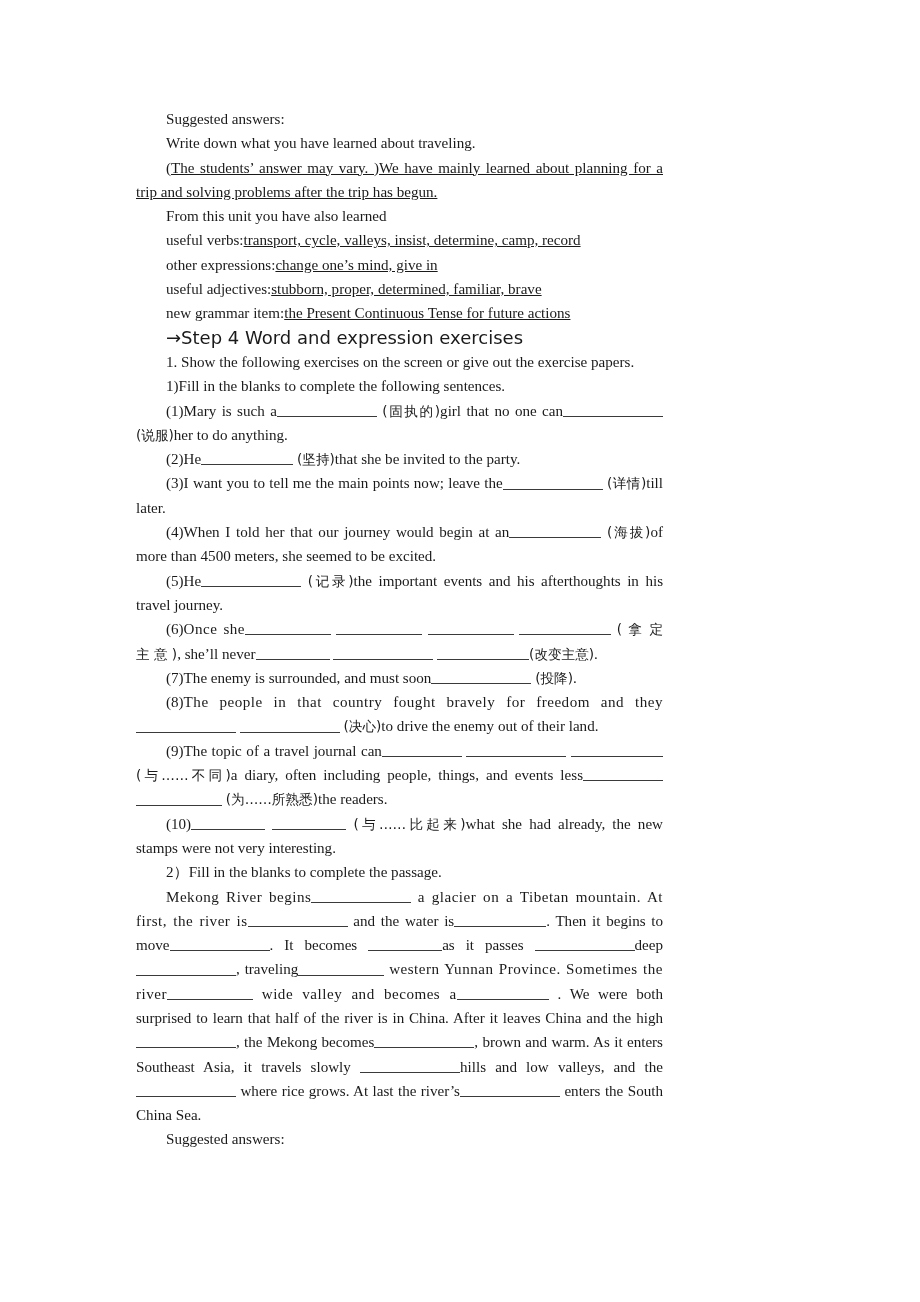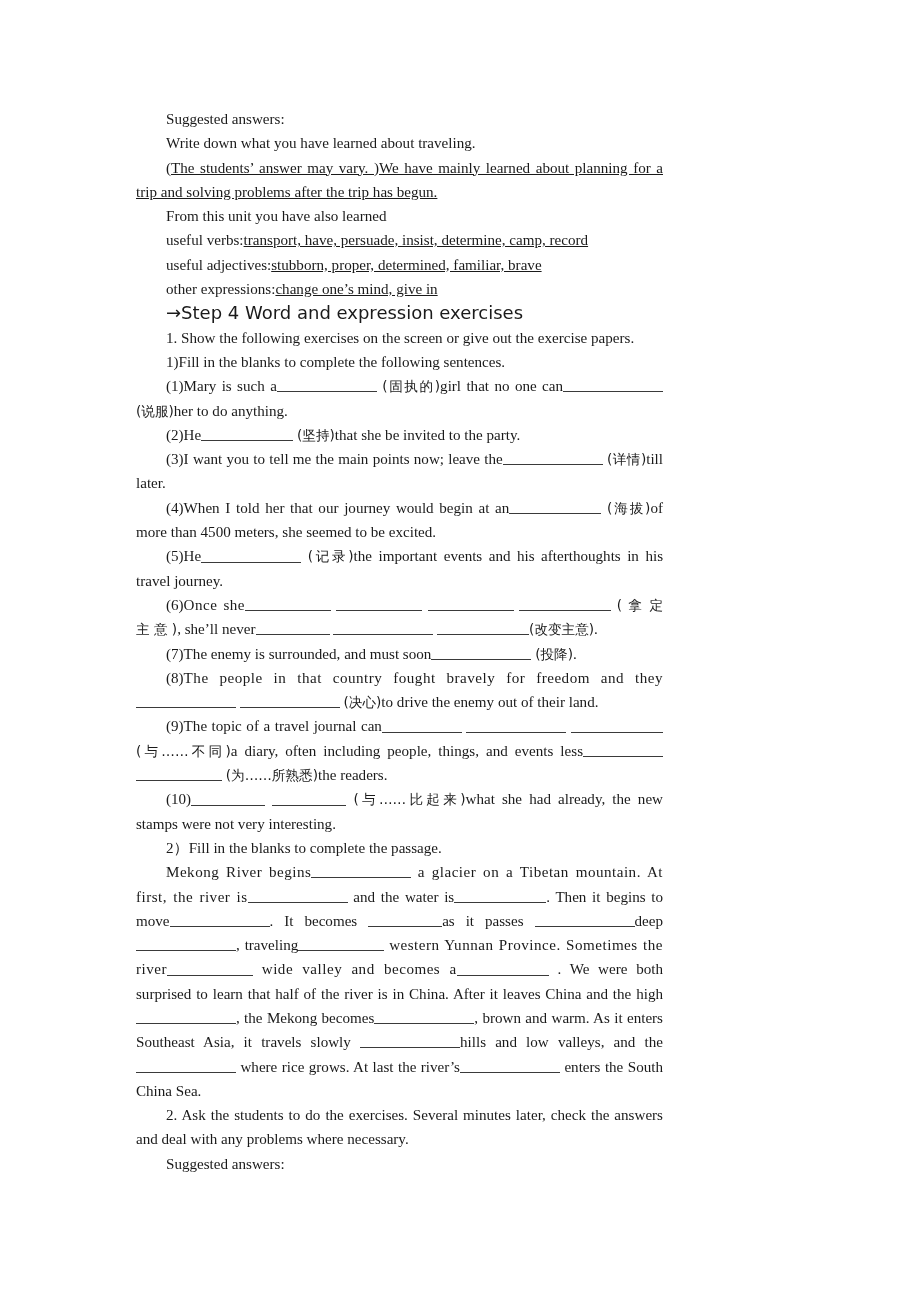--- a/index.html
+++ b/index.html
@@ -62,27 +62,28 @@
   <div class="doc">
 
     <p>Suggested answers:</p>
 
     <p>Write down what you have learned about traveling.</p>
 
     <p class="u">(The students’ answer may vary. )We have mainly learned about planning for a trip and solving problems after the trip has begun.</p>
 
     <p>From this unit you have also learned</p>
 
-    <p><span>useful verbs:</span><span class="u">transport, have, persuade, insist, determine, camp, record</span></p>
+    <p><span>useful verbs:</span><span class="u">transport, cycle, valleys, insist, determine, camp, record</span></p>
 
+
+    <p><span>other expressions:</span><span class="u">change one’s mind, give in</span></p>
 
     <p><span>useful adjectives:</span><span class="u">stubborn, proper, determined, familiar, brave</span></p>
 
-    <p><span>other expressions:</span><span class="u">change one’s mind, give in</span></p>
-
+    <p><span>new grammar item:</span><span class="u">the Present Continuous Tense for future actions</span></p>
 
     <p class="arrow">→Step 4 Word and expression exercises</p>
 
     <p>1. Show the following exercises on the screen or give out the exercise papers.</p>
 
     <p>1)Fill in the blanks to complete the following sentences.</p>
 
     <p><span>(1)</span><span>Mary is such a</span><span class="bl w100"></span> <span class="cjk">(固执的)</span><span>girl that no one can</span><span class="bl w100"></span> <span class="cjk">(说服)</span><span>her to do anything.</span></p>
 
     <p><span>(2)</span><span>He</span><span class="bl w92"></span> <span class="cjk">(坚持)</span><span>that she be invited to the party.</span></p>
@@ -100,18 +101,17 @@
     <p><span>(8)</span><span class="spaced">The people in that country fought bravely for freedom and they</span><span class="bl w100"></span> <span class="bl w100"></span> <span class="cjk">(决心)</span><span>to drive the enemy out of their land.</span></p>
 
     <p><span>(9)</span><span>The topic of a travel journal can</span><span class="bl w80"></span> <span class="bl w100"></span> <span class="bl w92"></span> <span class="cjk">(与……不同)</span><span>a diary, often including people, things, and events less</span><span class="bl w80"></span> <span class="bl w86"></span> <span class="cjk">(为……所熟悉)</span><span>the readers.</span></p>
 
     <p><span>(10)</span><span class="bl w74"></span> <span class="bl w74"></span> <span class="cjk">(与……比起来)</span><span>what she had already, the new stamps were not very interesting.</span></p>
 
     <p>2）Fill in the blanks to complete the passage.</p>
 
     <p><span class="spaced">Mekong River begins</span><span class="bl w100"></span> <span class="spaced">a glacier on a Tibetan mountain. At first, the river is</span><span class="bl w100"></span> <span>and the water is</span><span class="bl w92"></span><span>. Then it begins to move</span><span class="bl w100"></span><span>. It becomes</span> <span class="bl w74"></span><span>as it passes</span> <span class="bl w100"></span><span>deep</span><span class="bl w100"></span><span>, traveling</span><span class="bl w86"></span> <span class="spaced">western Yunnan Province. Sometimes the river</span><span class="bl w86"></span> <span class="spaced">wide valley and becomes a</span><span class="bl w92"></span> <span>. We were both surprised to learn that half of the river is in China. After it leaves China and the high</span><span class="bl w100"></span><span>, the Mekong becomes</span><span class="bl w100"></span><span>, brown and warm. As it enters Southeast Asia, it travels slowly</span> <span class="bl w100"></span><span>hills and low valleys, and the</span><span class="bl w100"></span> <span>where rice grows. At last the river’s</span><span class="bl w100"></span> <span>enters the South China Sea.</span></p>
 
-    <p>2. Ask the students to do the exercises. Several minutes later, check the answers and deal with any problems where necessary.</p>
 
     <p>Suggested answers:</p>
 
   </div>
 </div>
 
 </body></html>

